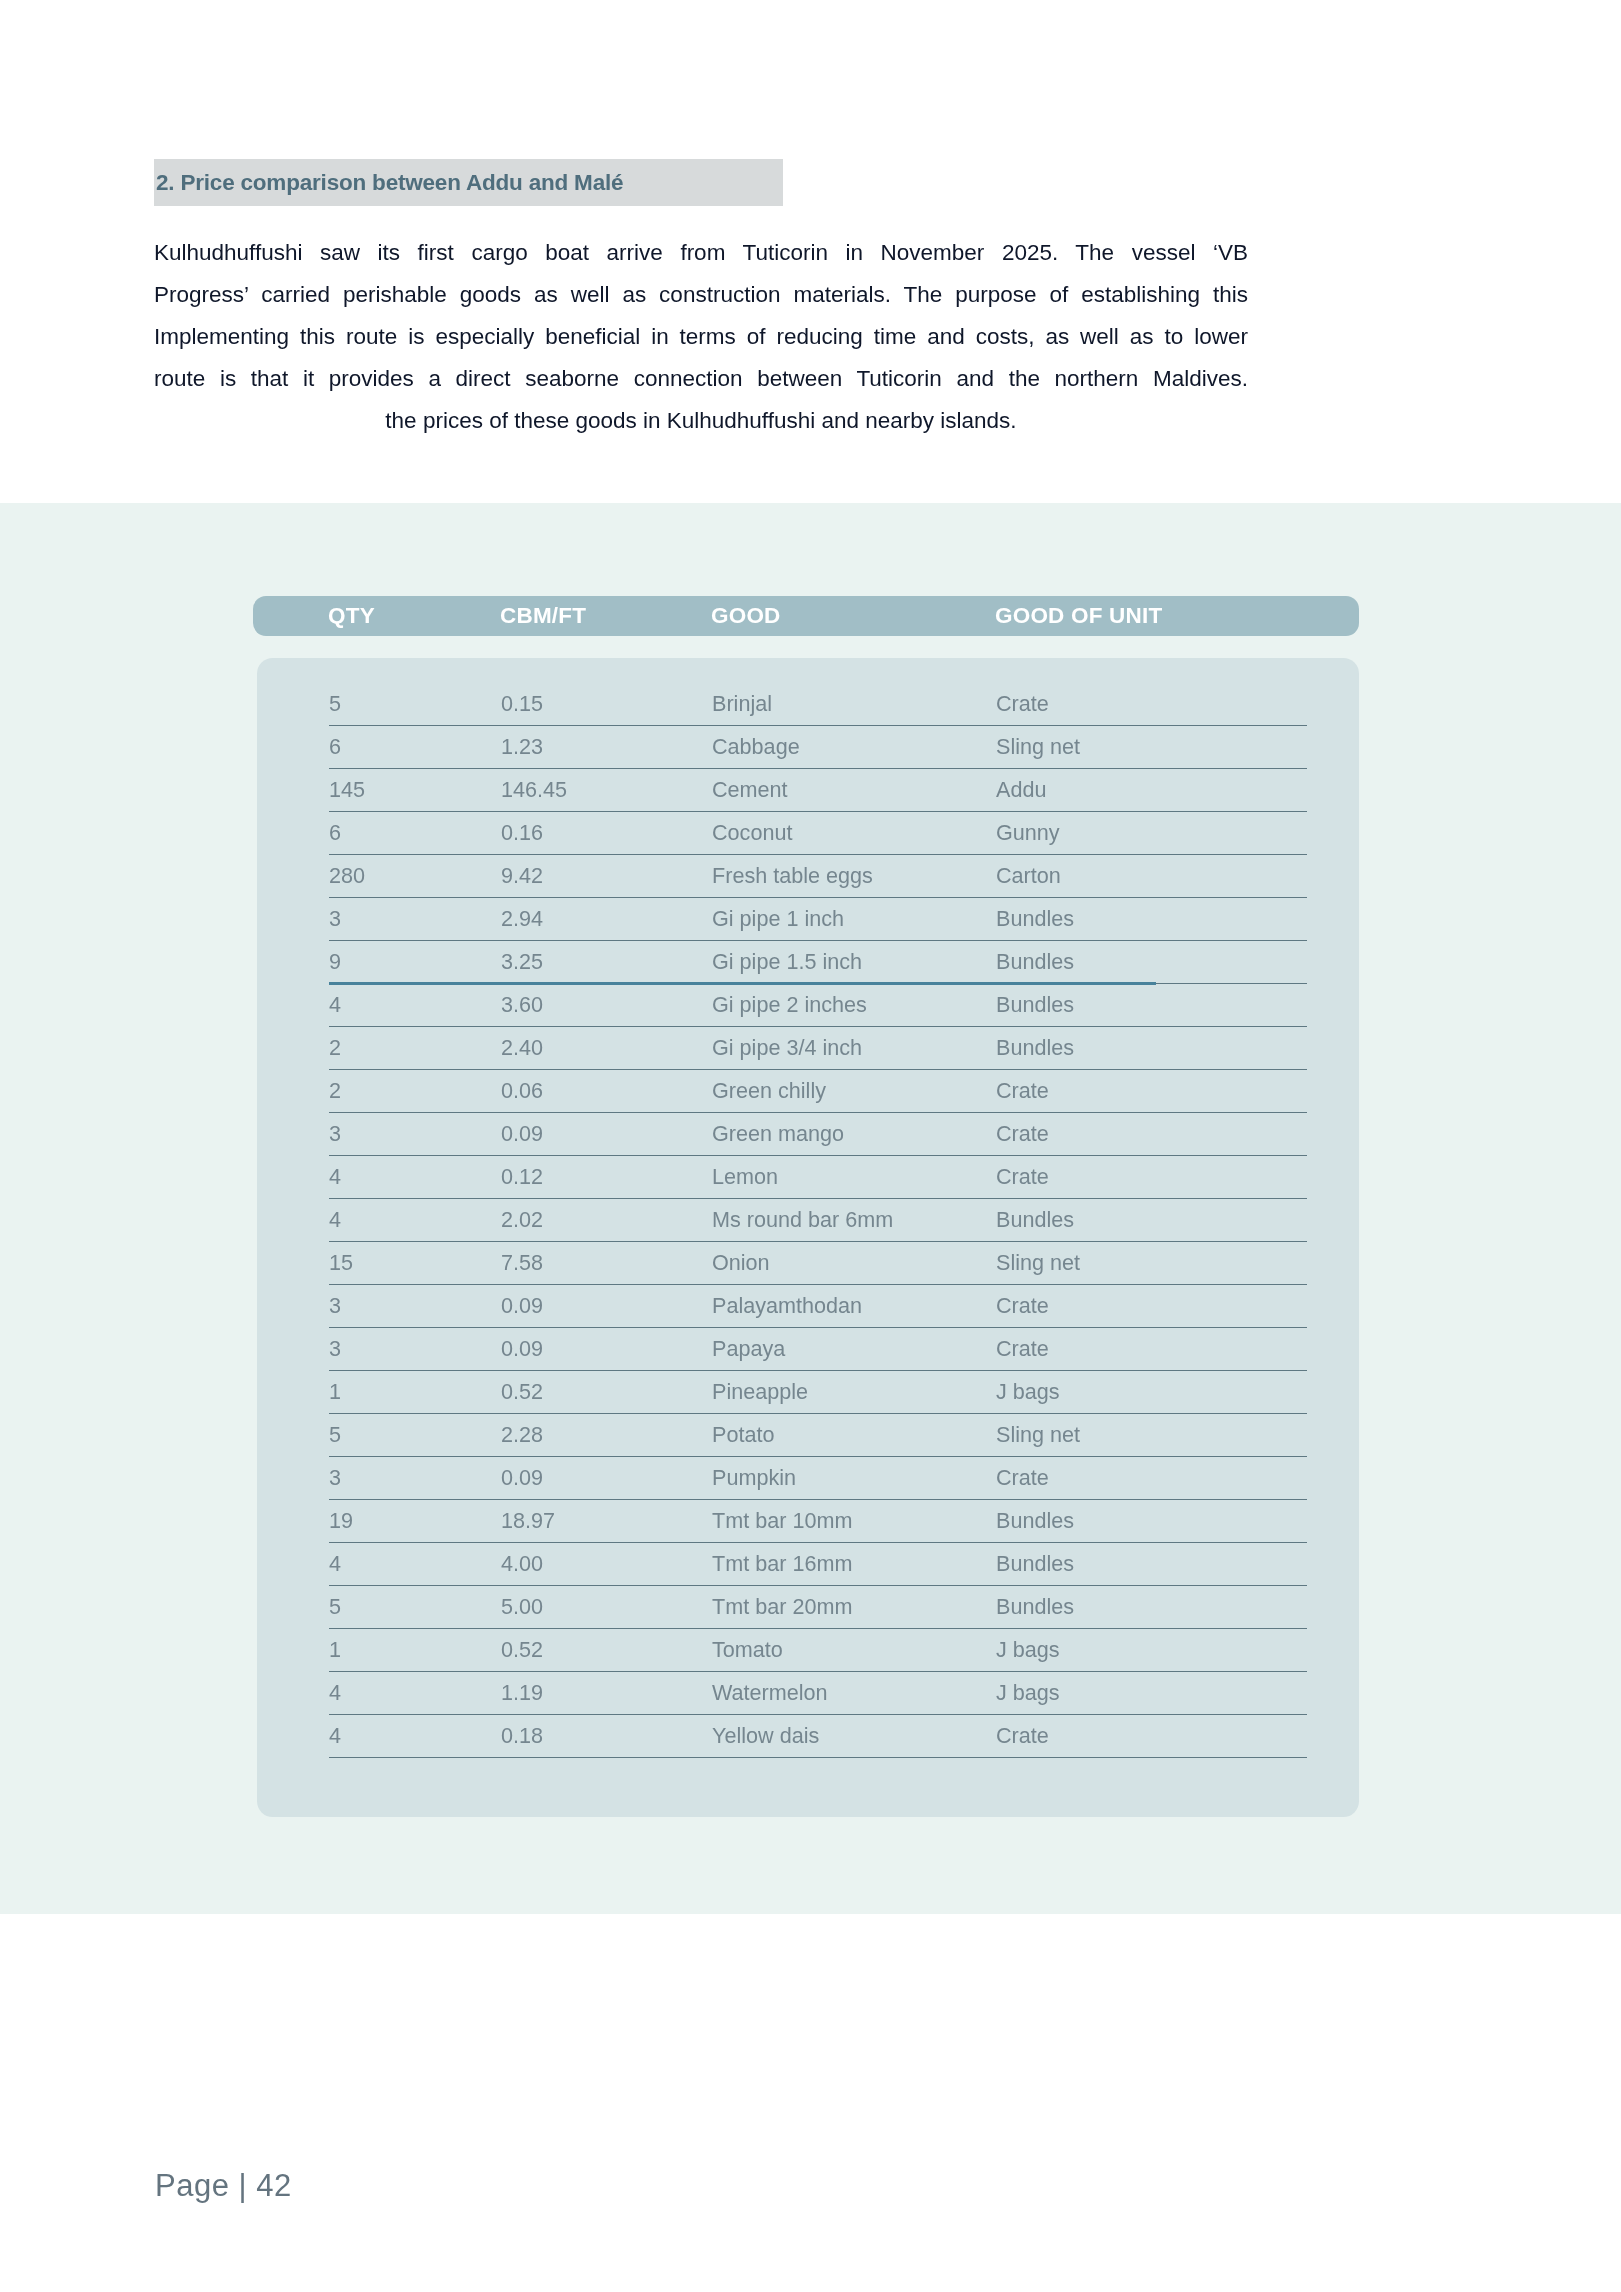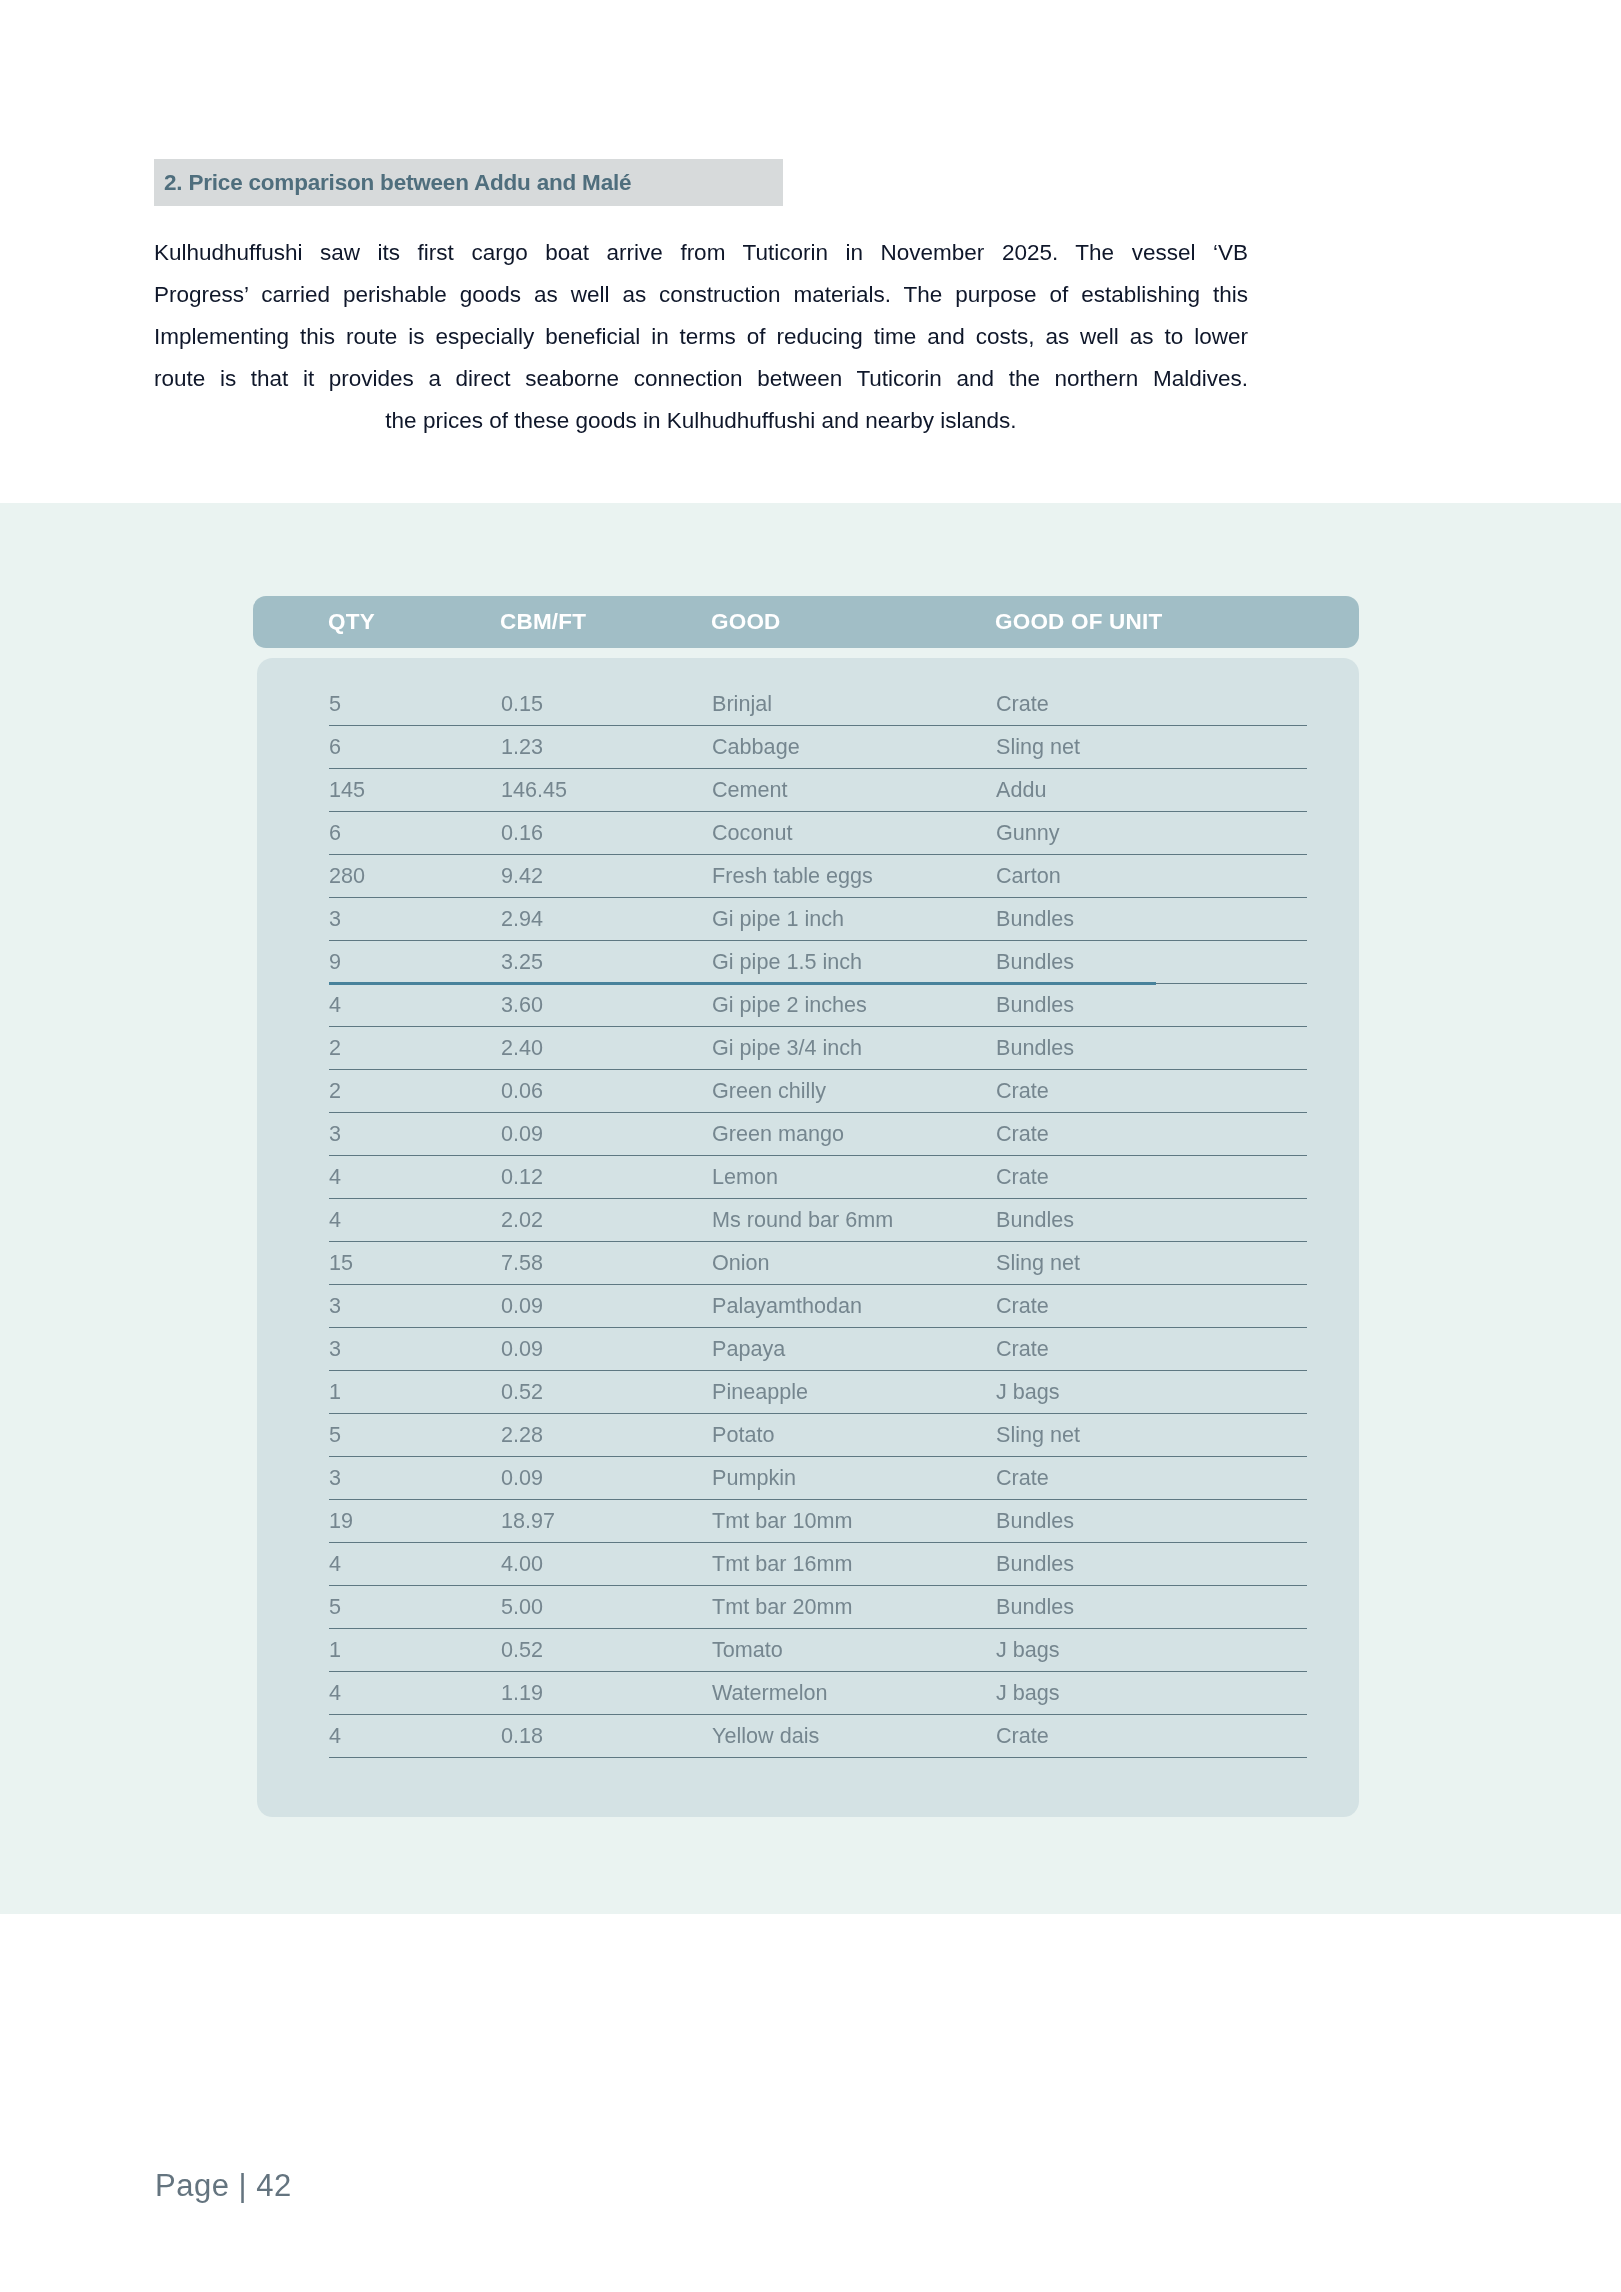--- a/index.html
+++ b/index.html
@@ -11,21 +11,21 @@
     overflow: hidden;
   }
 
   
   .heading-chip {
     position: absolute;
     left: 154px; top: 159px;
     width: 629px; height: 47px;
     background: #d7dadb;
     display: flex; align-items: center;
-    padding-left: 10px;
+    padding-left: 2px;
   }
   .heading-chip h2 {
     font-size: 22.5px; font-weight: bold;
     color: #4f6e7d;
     letter-spacing: -0.2px;
   }
 
   
   .intro {
     position: absolute;
@@ -43,21 +43,21 @@
     position: absolute;
     left: 0; top: 503px;
     width: 1621px; height: 1411px;
     background: #eaf3f1;
   }
 
   
   .thead {
     position: absolute;
     left: 253px; top: 596px;
-    width: 1106px; height: 52px;
+    width: 1106px; height: 40px;
     background: #a1bec6;
     border-radius: 13px;
     display: flex; align-items: center;
     padding-left: 75px;
     color: #ffffff;
     font-weight: bold;
     font-size: 22.5px;
     letter-spacing: 0.2px;
   }
   .thead .h0 { width: 172px; }

